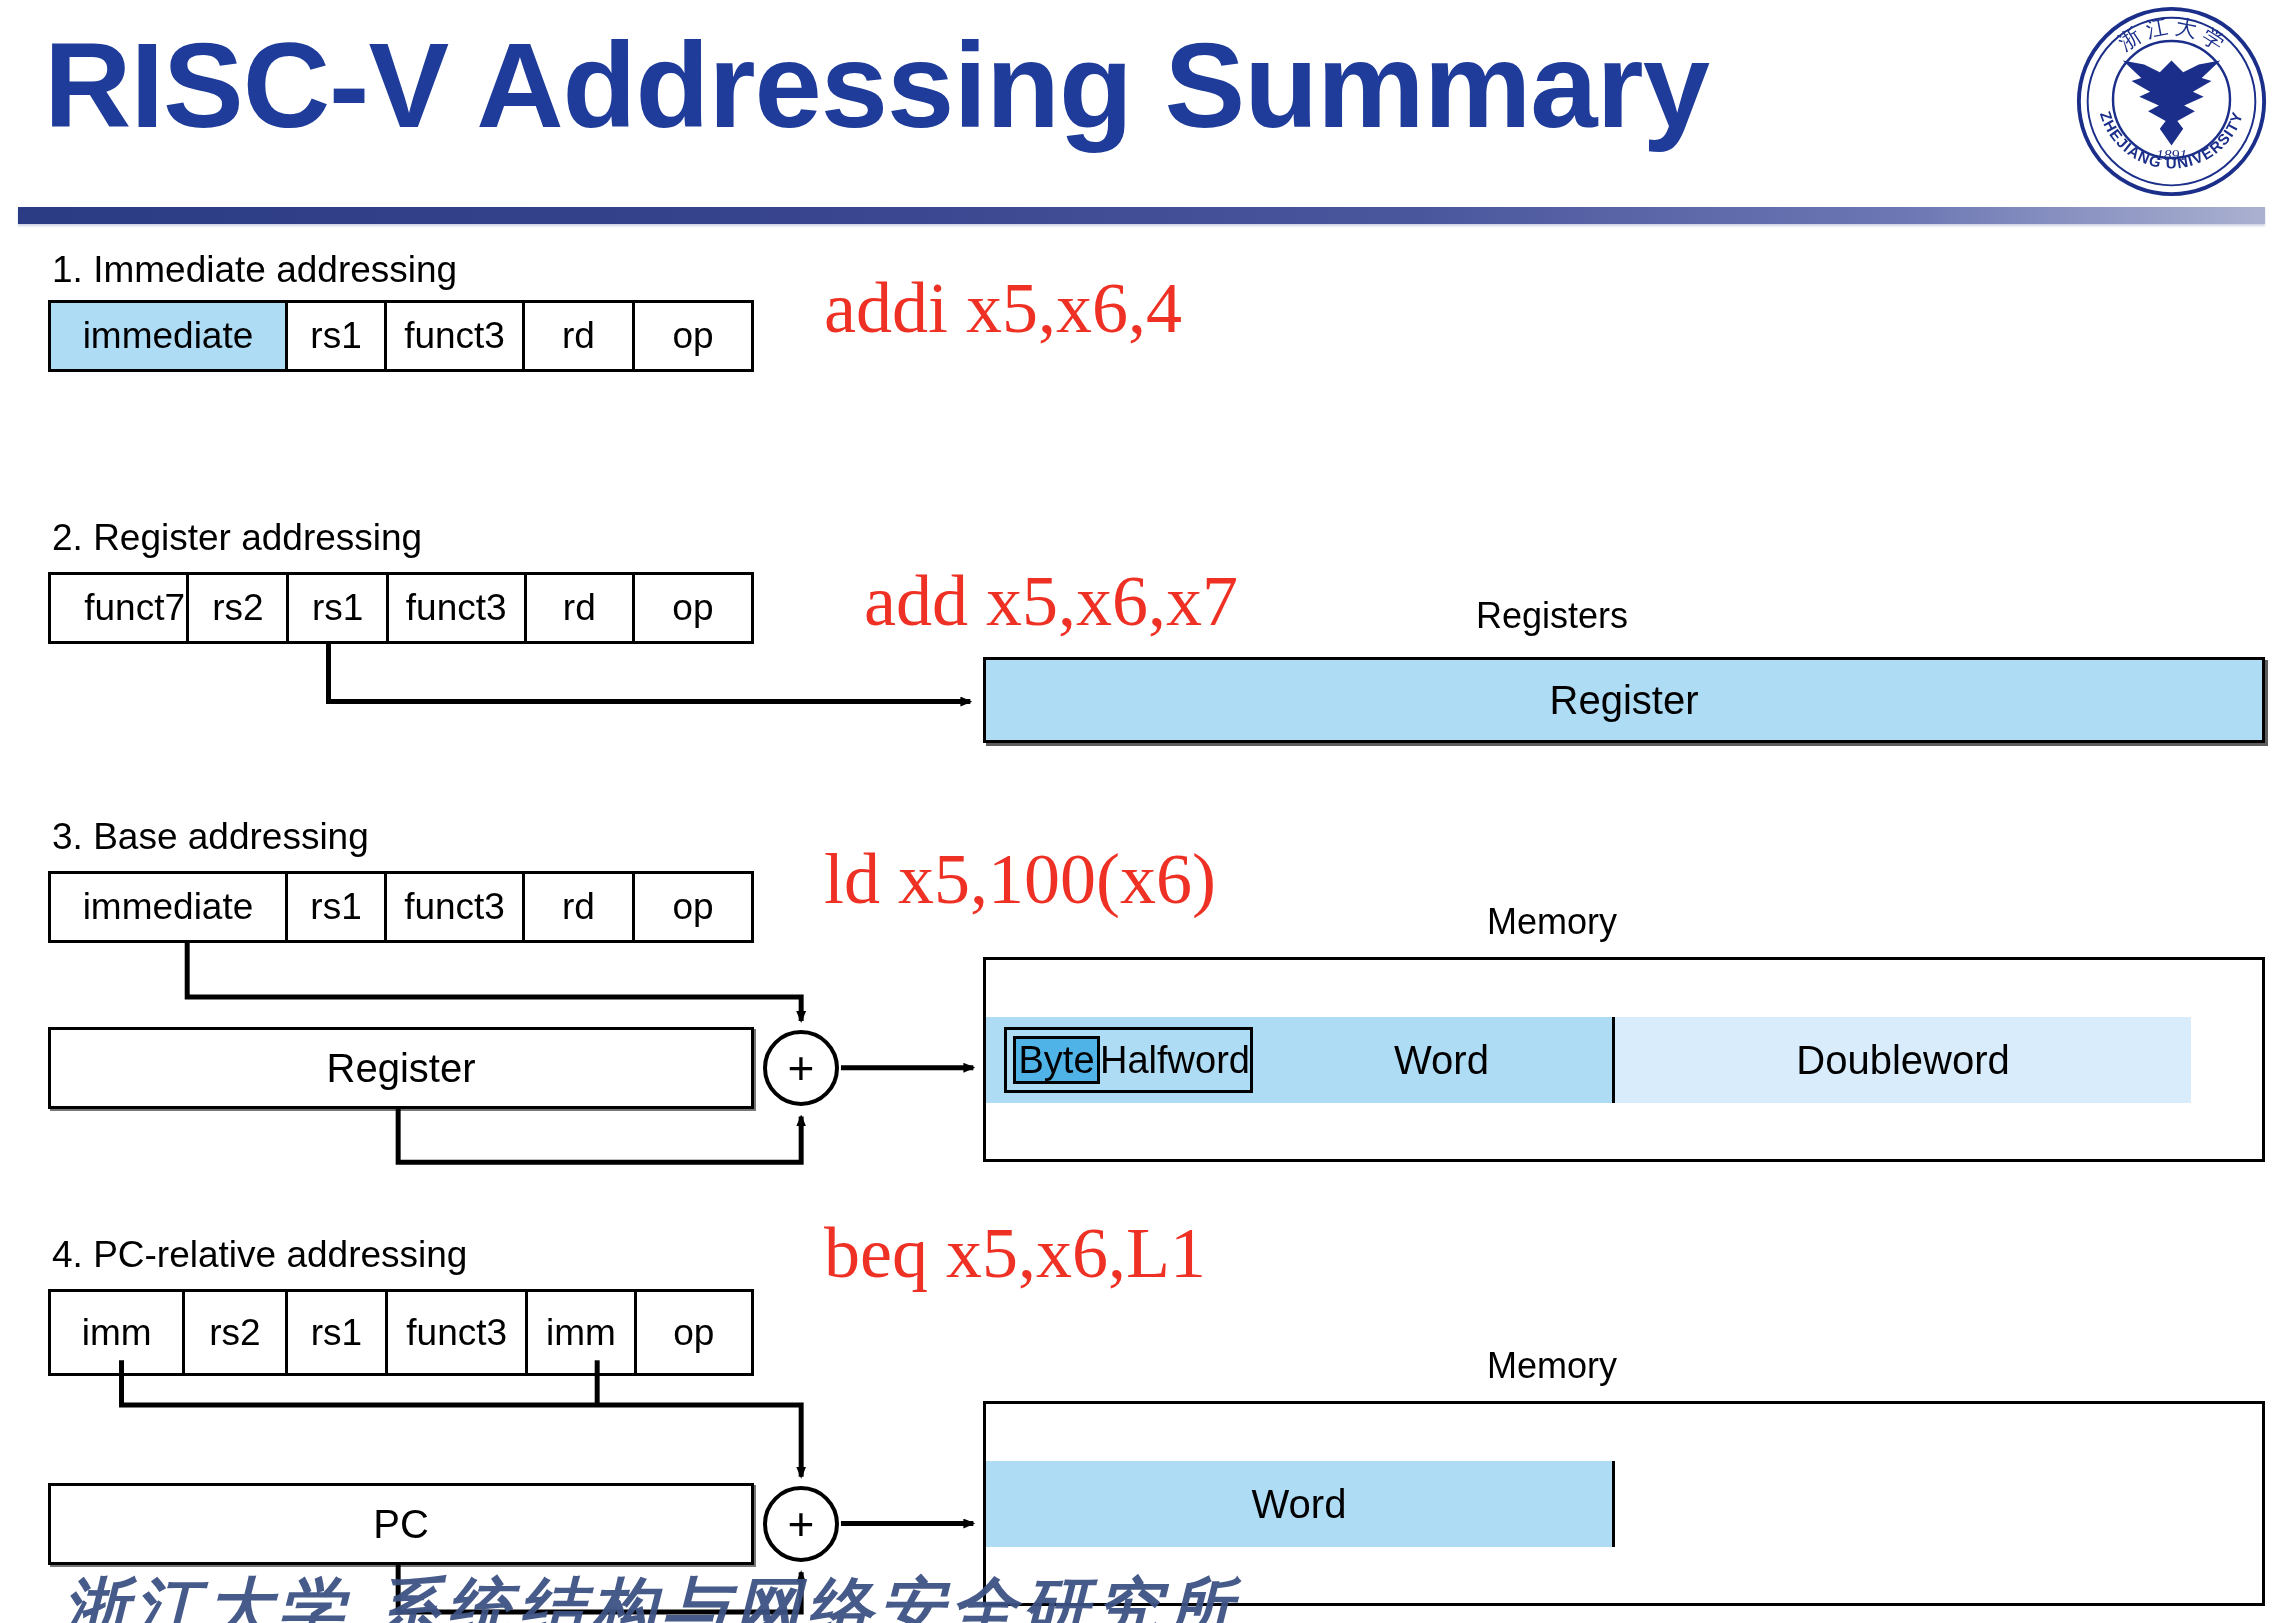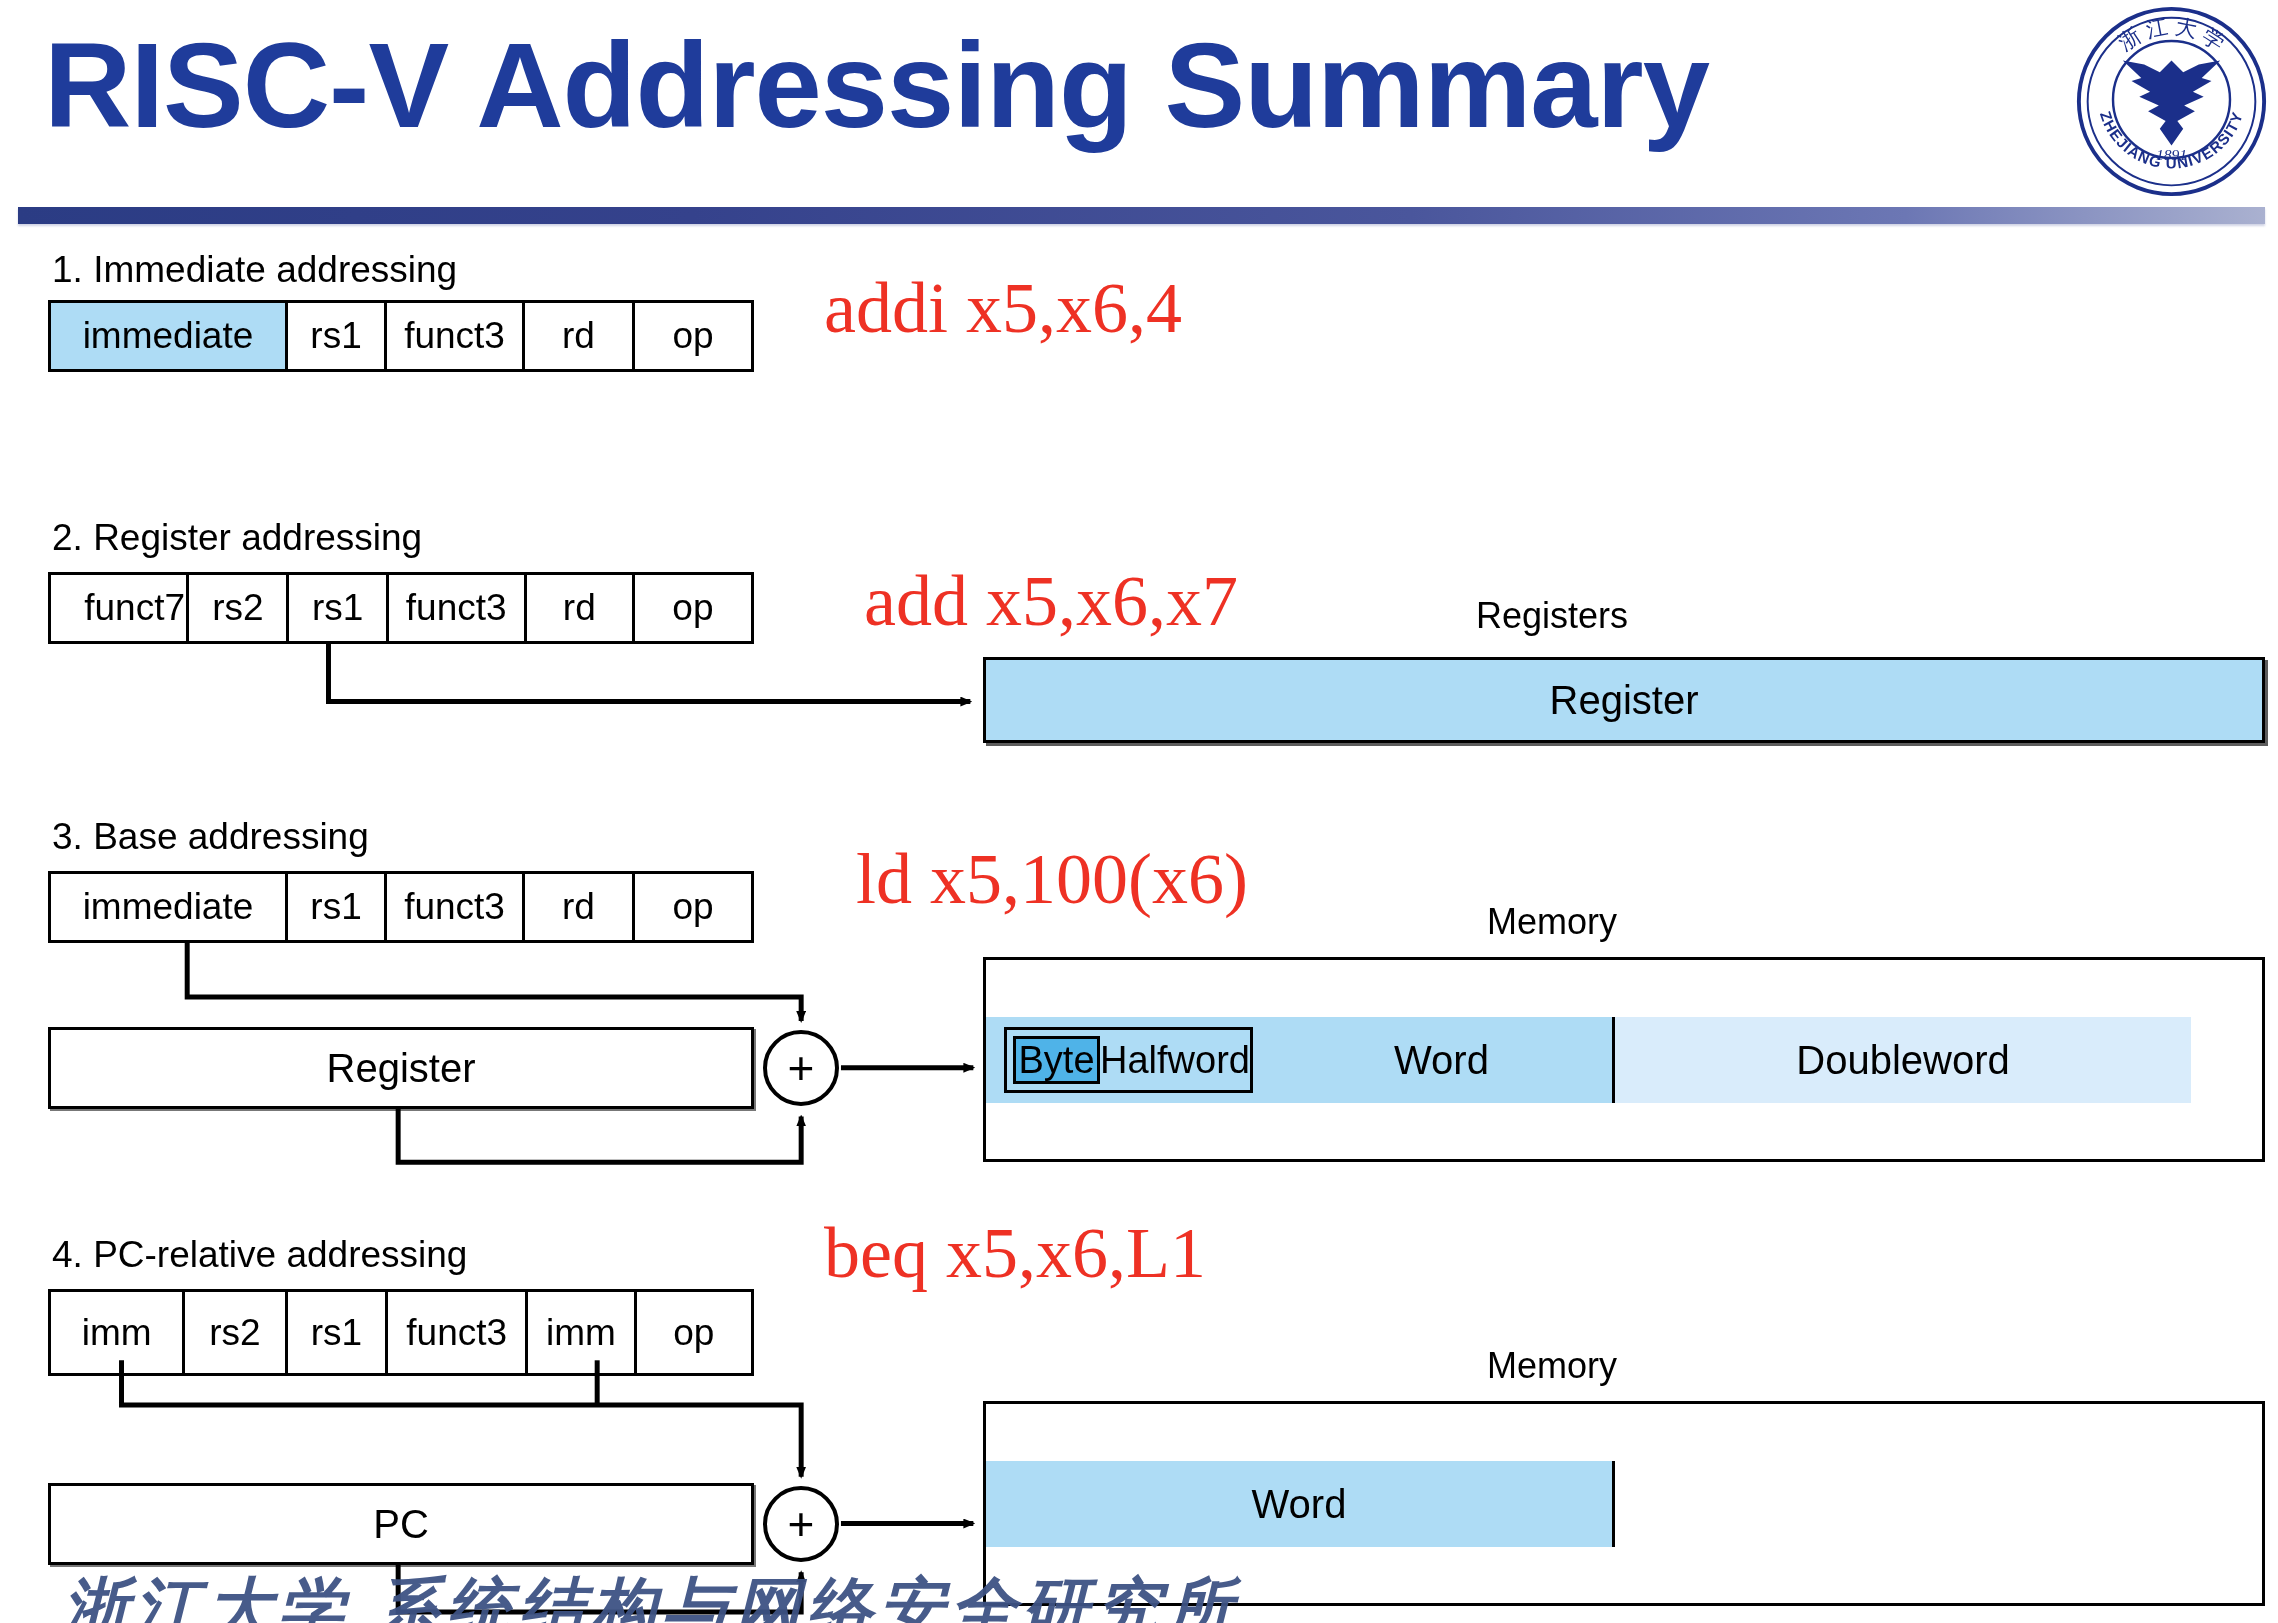--- a/index.html
+++ b/index.html
@@ -214,21 +214,21 @@
   <div class="section-label" style="left:52px; top:816px;">3.  Base addressing</div>
 
   <div class="fieldrow" style="left:48px; top:871px; width:706px; height:72px;">
     <div class="cell" style="width:239px;">immediate</div>
     <div class="cell" style="width:100px;">rs1</div>
     <div class="cell" style="width:139px;">funct3</div>
     <div class="cell" style="width:111px;">rd</div>
     <div class="cell" style="width:117px;">op</div>
   </div>
 
-  <div class="instr-red" style="left:856px; top:838px;">ld x5,100(x6)</div>
+  <div class="instr-red" style="left:824px; top:838px;">ld x5,100(x6)</div>
 
   <div class="wide-box" style="left:48px; top:1027px; width:706px; height:82px;">
     <span>Register</span>
   </div>
 
   <div class="adder" style="left:763px; top:1030px;">
     <span>+</span>
   </div>
 
   <div class="block-caption" style="left:1393px; top:901px; width:318px;">Memory</div>

